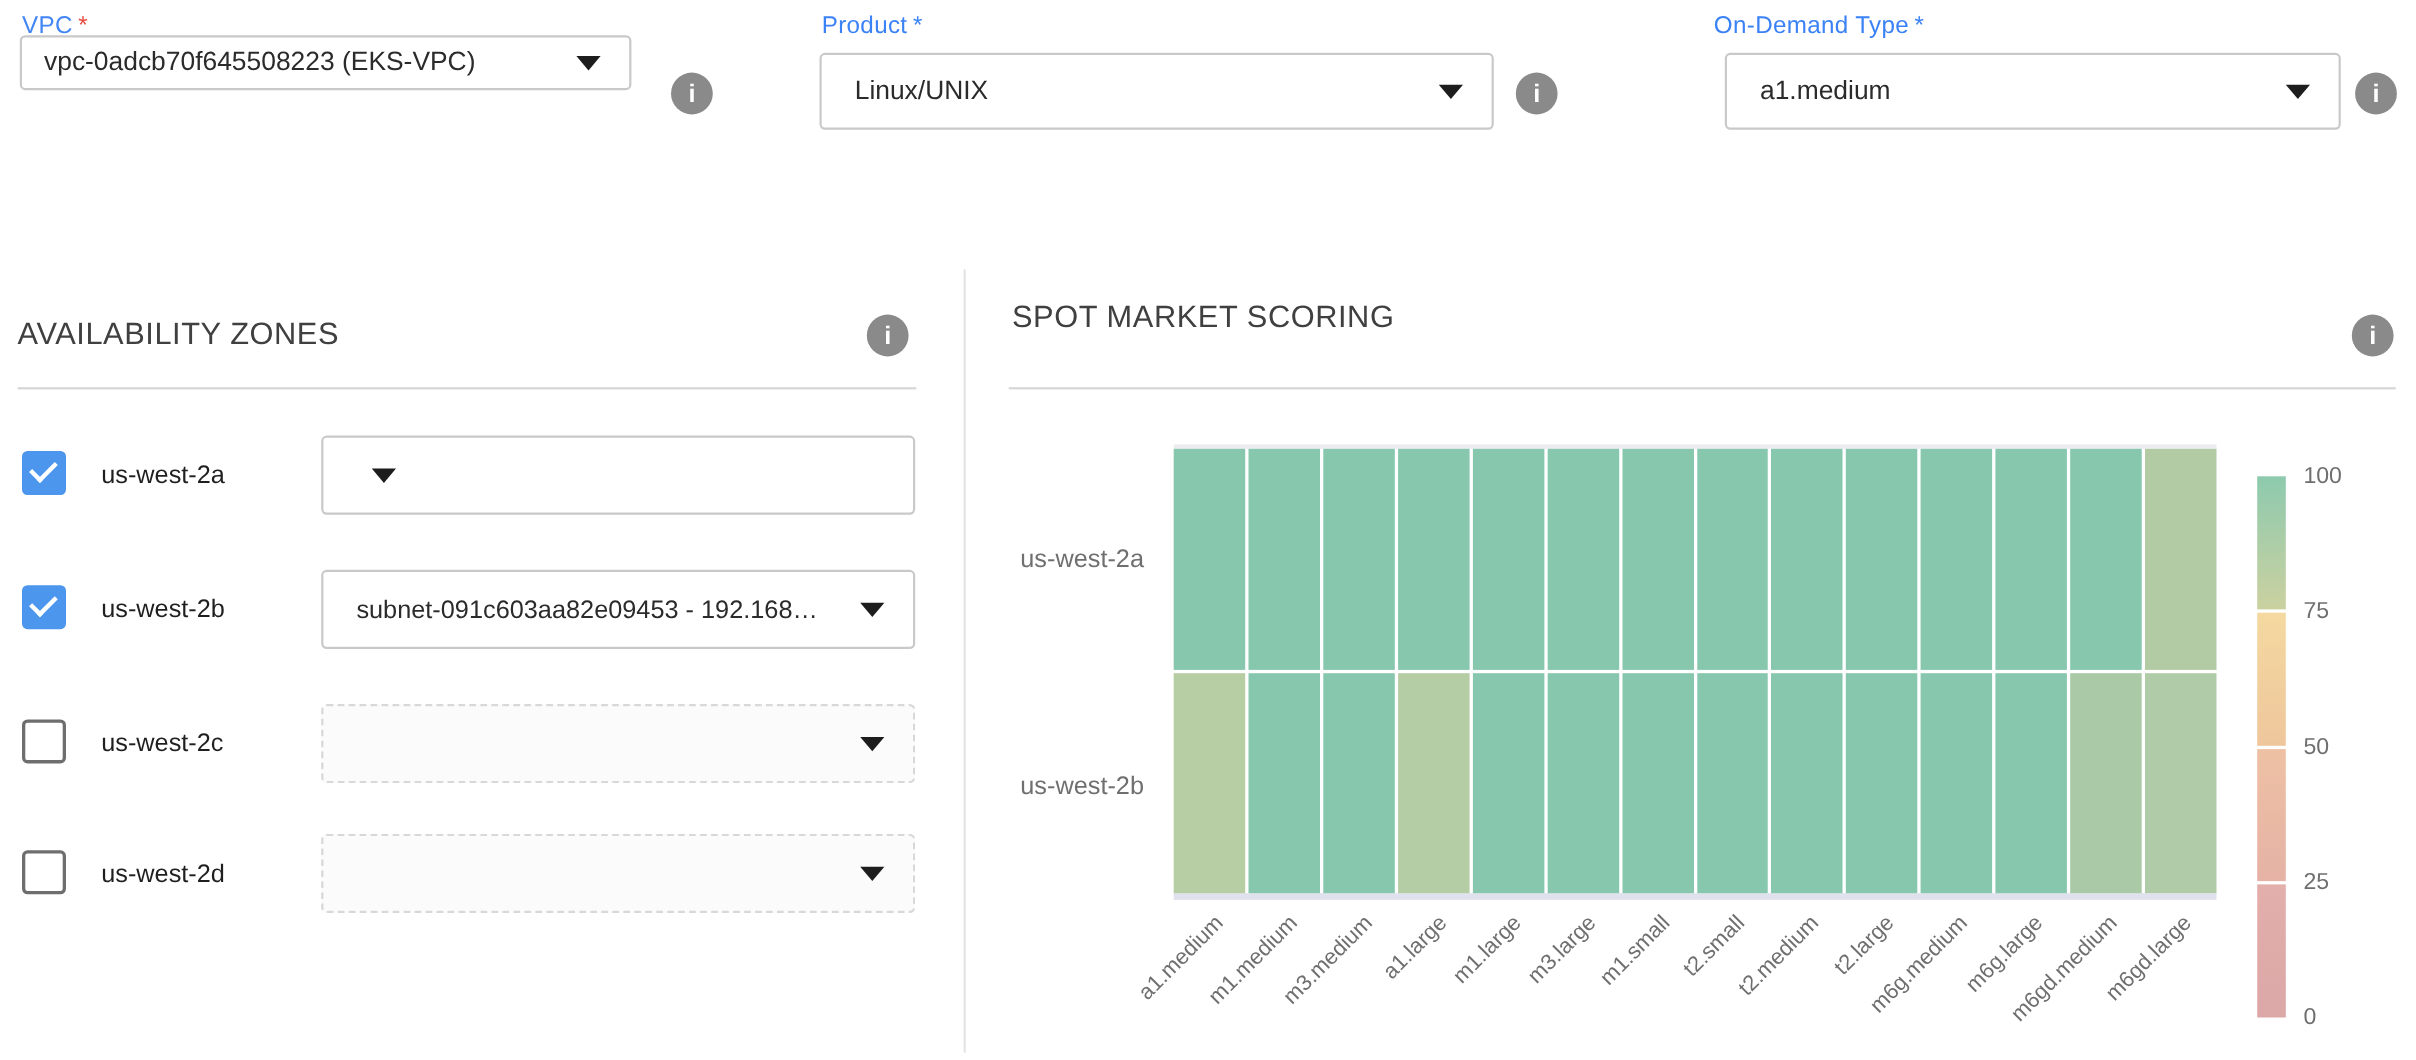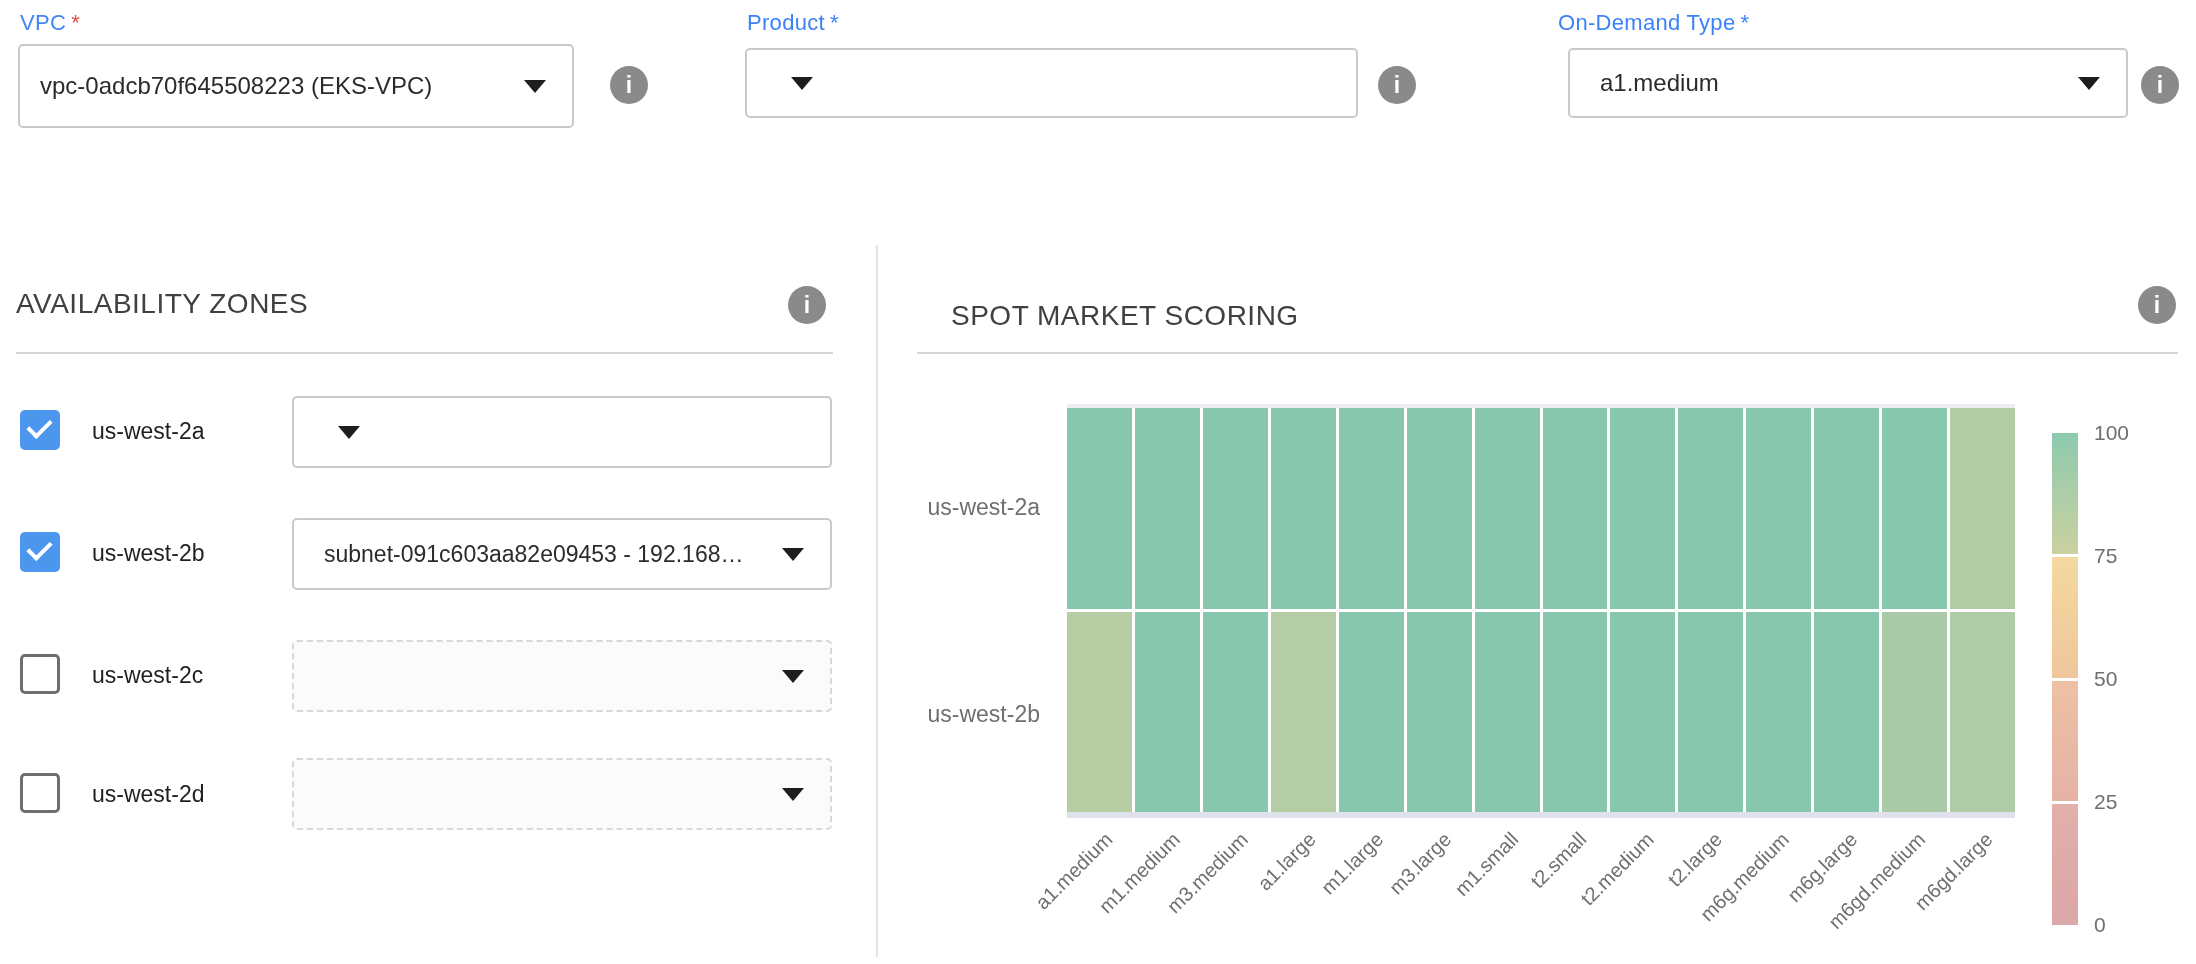--- a/index.html
+++ b/index.html
@@ -55,30 +55,31 @@
   .hm-tick{position:absolute;transform:translateY(-50%);font-size:21px;color:#6f6f6f;}
 </style>
 </head>
 <body>
 
 <div class="screen">
 
   <div class="fld-label focused" style="left:20px;top:10px;">
     <span>VPC</span><span class="req">*</span>
   </div>
-  <div class="select" style="left:18px;top:44px;width:556px;height:84px;padding-left:20px;">
+  <div class="select" style="left:18px;top:32px;width:556px;height:50px;padding-left:20px;">
     <span class="val">vpc-0adcb70f645508223 (EKS-VPC)</span>
     <span class="caret"></span>
   </div>
   <div class="info" style="left:610px;top:66px;">i</div>
 
   <div class="fld-label" style="left:747px;top:10px;">
     <span>Product</span><span class="req">*</span>
   </div>
   <div class="select" style="left:745px;top:48px;width:613px;height:70px;">
+    <span class="val">Linux/UNIX</span>
     <span class="caret"></span>
   </div>
   <div class="info" style="left:1378px;top:66px;">i</div>
 
   <div class="fld-label" style="left:1558px;top:10px;">
     <span>On-Demand Type</span><span class="req">*</span>
   </div>
   <div class="select" style="left:1568px;top:48px;width:560px;height:70px;">
     <span class="val">a1.medium</span>
     <span class="caret"></span>
@@ -127,21 +128,21 @@
     <div class="cb unchecked" style="left:20px;top:773px;"></div>
     <div class="zone-label" style="left:92px;top:781px;">us-west-2d</div>
     <div class="subnet" style="top:758px;">
       <div class="select disabled" style="position:absolute;left:0;top:0;width:100%;height:100%;">
         <span class="val" style="font-size:23px;"></span>
         <span class="caret"></span>
       </div>
     </div>
   </div>
 
-  <div class="sec-title" style="left:920px;top:300px;margin-left:31px;">SPOT MARKET SCORING</div>
+  <div class="sec-title" style="left:920px;top:272px;">SPOT MARKET SCORING</div>
   <div class="info" style="left:2138px;top:286px;">i</div>
   <div class="rule" style="left:917px;top:352px;width:1261px;"></div>
 
   <div class="hm-rowlabs">
       <div class="hm-rowlab">us-west-2a</div>
       <div class="hm-rowlab">us-west-2b</div>
     </div>
 
   <div class="hm-plot">
     <div class="hm-grid">

